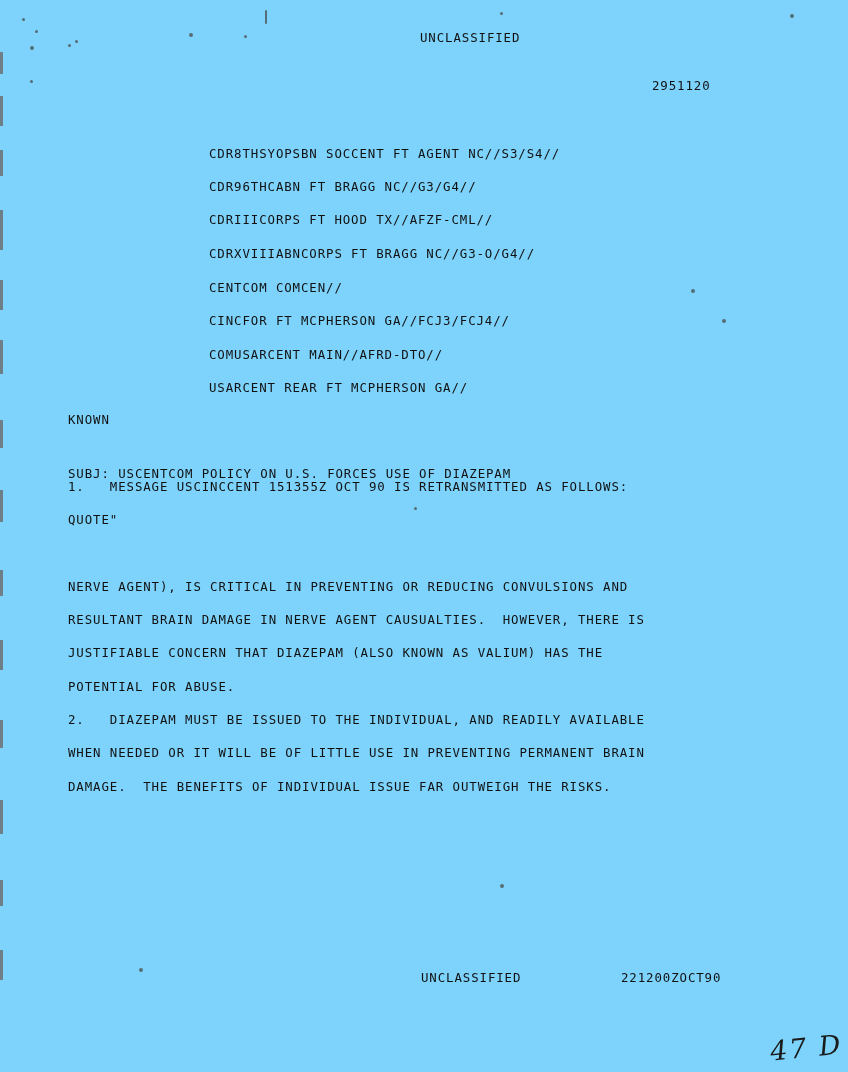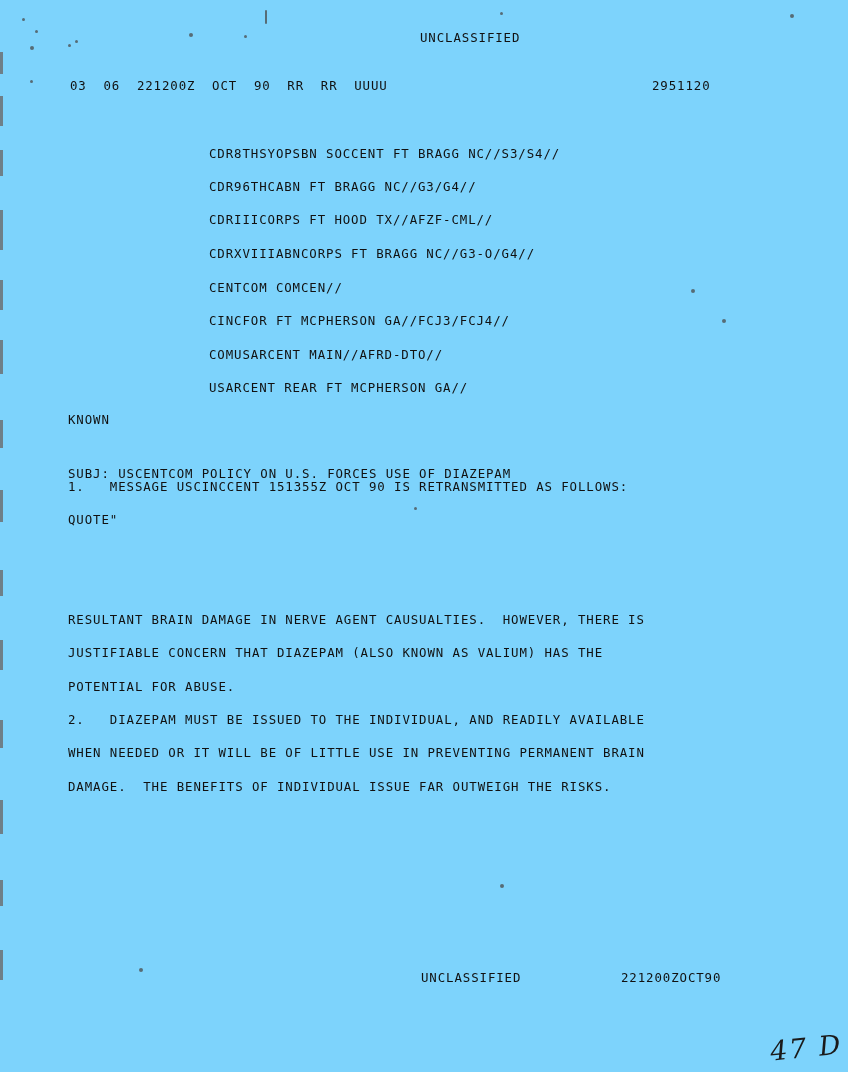--- a/index.html
+++ b/index.html
@@ -127,37 +127,37 @@
   <div class="edge-mark" style="left:0px;top:640px;height:30px;"></div>
   <div class="edge-mark" style="left:0px;top:720px;height:28px;"></div>
   <div class="edge-mark" style="left:0px;top:800px;height:34px;"></div>
   <div class="edge-mark" style="left:0px;top:880px;height:26px;"></div>
   <div class="edge-mark" style="left:0px;top:950px;height:30px;"></div>
 
   <div class="doc">
 
     <div class="line classification-top">UNCLASSIFIED</div>
 
-    <div class="line header-row">03  06  221200Z  OCT  90  RR  RR  UUUU</div>
 
     <div class="line header-num">2951120</div>
 
-    <div class="line addr" style="top:148px;">CDR8THSYOPSBN SOCCENT FT BRAGG NC//S3/S4//</div>
+    <div class="line addr" style="top:148px;">CDR8THSYOPSBN SOCCENT FT AGENT NC//S3/S4//</div>
     <div class="line addr" style="top:181px;">CDR96THCABN FT BRAGG NC//G3/G4//</div>
     <div class="line addr" style="top:214px;">CDRIIICORPS FT HOOD TX//AFZF-CML//</div>
     <div class="line addr" style="top:248px;">CDRXVIIIABNCORPS FT BRAGG NC//G3-O/G4//</div>
     <div class="line addr" style="top:282px;">CENTCOM COMCEN//</div>
     <div class="line addr" style="top:315px;">CINCFOR FT MCPHERSON GA//FCJ3/FCJ4//</div>
     <div class="line addr" style="top:349px;">COMUSARCENT MAIN//AFRD-DTO//</div>
     <div class="line addr" style="top:382px;">USARCENT REAR FT MCPHERSON GA//</div>
 
     <div class="line body-line" style="top:414px;">KNOWN</div>
     <div class="line body-line" style="top:445px;margin-top:23px;">SUBJ: USCENTCOM POLICY ON U.S. FORCES USE OF DIAZEPAM</div>
     <div class="line body-line" style="top:481px;">1.   MESSAGE USCINCCENT 151355Z OCT 90 IS RETRANSMITTED AS FOLLOWS:</div>
     <div class="line body-line" style="top:514px;">QUOTE"</div>
+    <div class="line body-line" style="top:581px;">NERVE AGENT), IS CRITICAL IN PREVENTING OR REDUCING CONVULSIONS AND</div>
     <div class="line body-line" style="top:614px;">RESULTANT BRAIN DAMAGE IN NERVE AGENT CAUSUALTIES.  HOWEVER, THERE IS</div>
     <div class="line body-line" style="top:647px;">JUSTIFIABLE CONCERN THAT DIAZEPAM (ALSO KNOWN AS VALIUM) HAS THE</div>
     <div class="line body-line" style="top:681px;">POTENTIAL FOR ABUSE.</div>
     <div class="line body-line" style="top:714px;">2.   DIAZEPAM MUST BE ISSUED TO THE INDIVIDUAL, AND READILY AVAILABLE</div>
     <div class="line body-line" style="top:747px;">WHEN NEEDED OR IT WILL BE OF LITTLE USE IN PREVENTING PERMANENT BRAIN</div>
     <div class="line body-line" style="top:781px;">DAMAGE.  THE BENEFITS OF INDIVIDUAL ISSUE FAR OUTWEIGH THE RISKS.</div>
 
     <div class="line footer-class">UNCLASSIFIED</div>
     <div class="line footer-dtg">221200ZOCT90</div>
 

